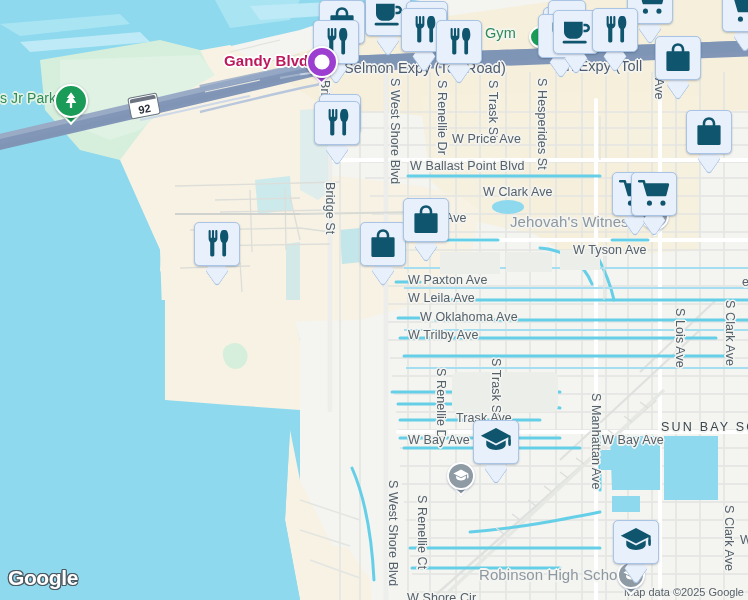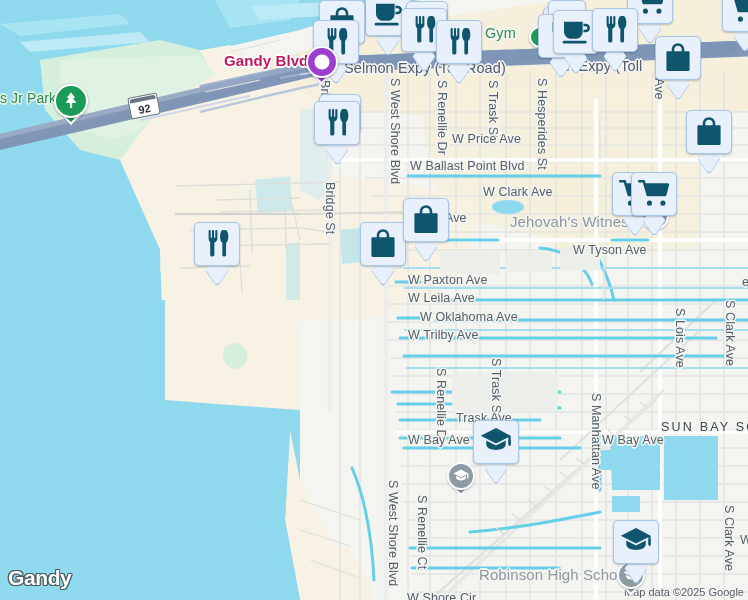--- a/index.html
+++ b/index.html
@@ -537,16 +537,16 @@
           </svg></span></div>
       <div class="ppin" style="left: 306px; top: 46px; z-index: 40;"><div class="ctail"></div><div class="circ"></div><span><svg viewBox="0 0 24 24">
             <path d="M12 2C6.5 2 2 6.5 2 12s4.5 10 10 10 10-4.5 10-10S17.5 2 12 2z"></path>
             <circle cx="9" cy="9" r="2.1" fill="#9c3fd0"></circle>
             <circle cx="15.4" cy="10.4" r="1.5" fill="#9c3fd0"></circle>
             <circle cx="11.4" cy="15.6" r="1.7" fill="#9c3fd0"></circle>
           </svg></span></div>
       <div class="gdot" style="left: 529px; top: 26px; z-index: 14;"></div>
     </div>
 
-  <div id="google-logo">Gandy</div>
+  <div id="google-logo">Google</div>
   <div id="attribution">Map data ©2025 Google</div>
 
 </div>
 
 </body></html>

